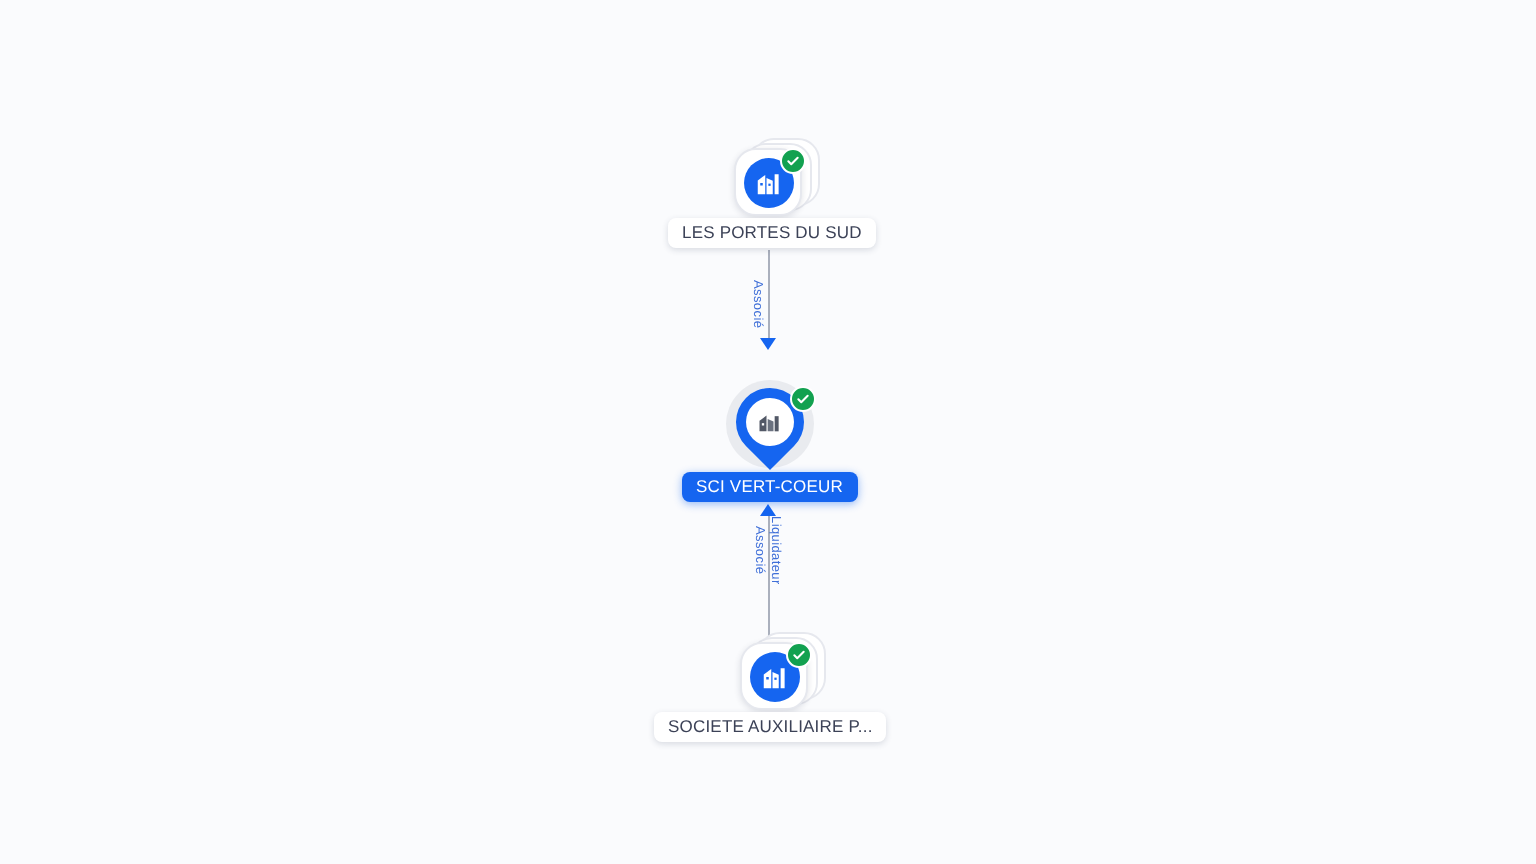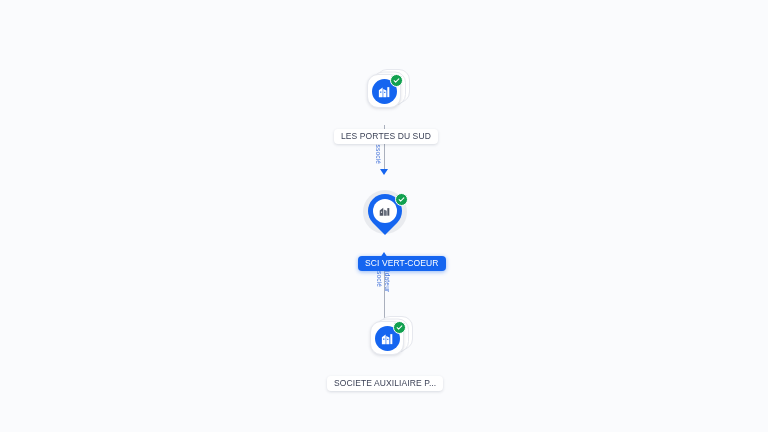--- a/index.html
+++ b/index.html
@@ -139,21 +139,20 @@
   .node-label {
     position: absolute;
     padding: 2px 7px 3px 7px;
     border-radius: 4px;
     font-size: 8.5px;
     letter-spacing: .1px;
     white-space: nowrap;
     background: #ffffff;
     color: #3c4257;
     box-shadow: 0 1px 3px rgba(40,50,80,.16);
-    margin-top: 20px;
   }
   .node-label.selected {
     background: #1565f0;
     color: #ffffff;
     box-shadow: 0 1px 4px rgba(21,101,240,.45);
   }
 </style>
 </head>
 <body>
 
@@ -205,21 +204,21 @@
           </svg>
         </div>
       </div>
       <div class="check-badge" style="top:3px; right:0px;">
         <svg width="7" height="7" viewBox="0 0 24 24" aria-hidden="true">
           <path d="M4 12.5l5 5 11-11" fill="none" stroke="#ffffff" stroke-width="3.5" stroke-linecap="round" stroke-linejoin="round"></path>
         </svg>
       </div>
     </div>
   </div>
-  <div class="node-label selected" style="left:358px; top:236px;">SCI VERT-COEUR</div>
+  <div class="node-label selected" style="left:341px; top:236px;">SCI VERT-COEUR</div>
 
   <div class="node" style="left:364px; top:315px;">
     <div class="node-glyph">
       <div class="stack-card c1"></div>
       <div class="stack-card c2"></div>
       <div class="stack-card c3"></div>
       <div class="icon-circle" style="transform:translate(0px,0px);">
         <svg width="15" height="15" viewBox="0 0 24 24" aria-hidden="true">
           <path d="M3 21V10l6-4.5V21z" fill="#ffffff"></path>
           <path d="M10 21V8l5 2.2V21z" fill="#ffffff"></path>

